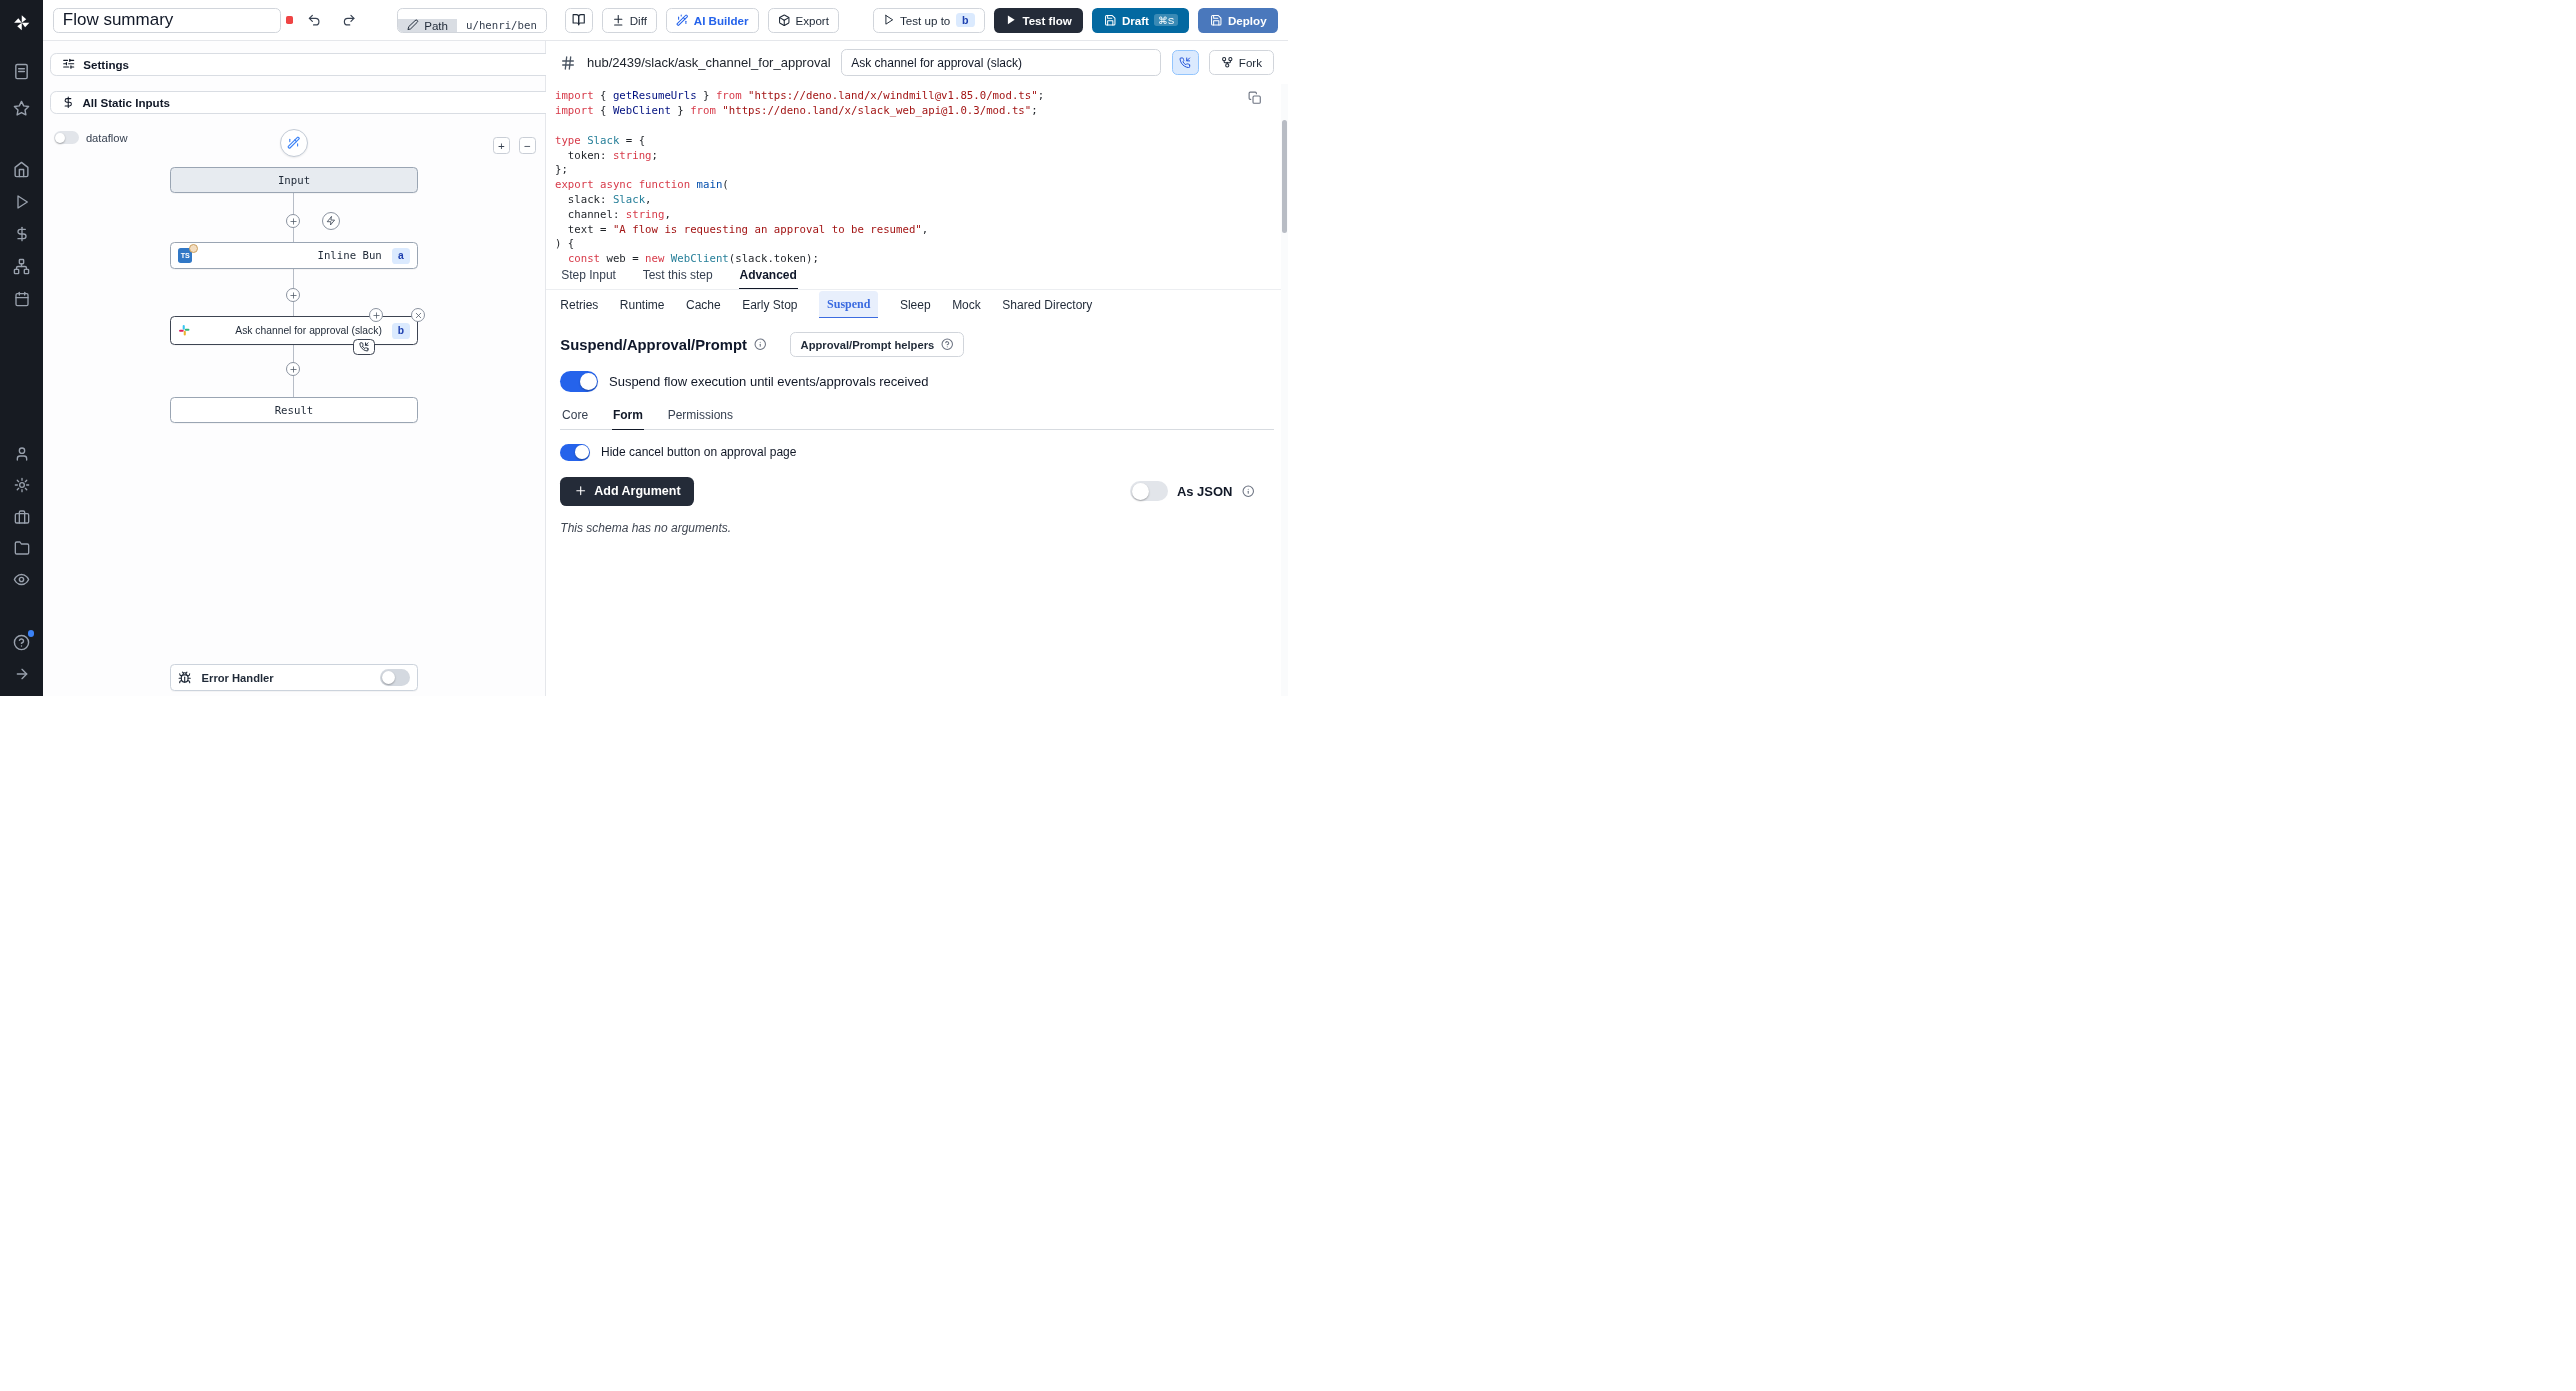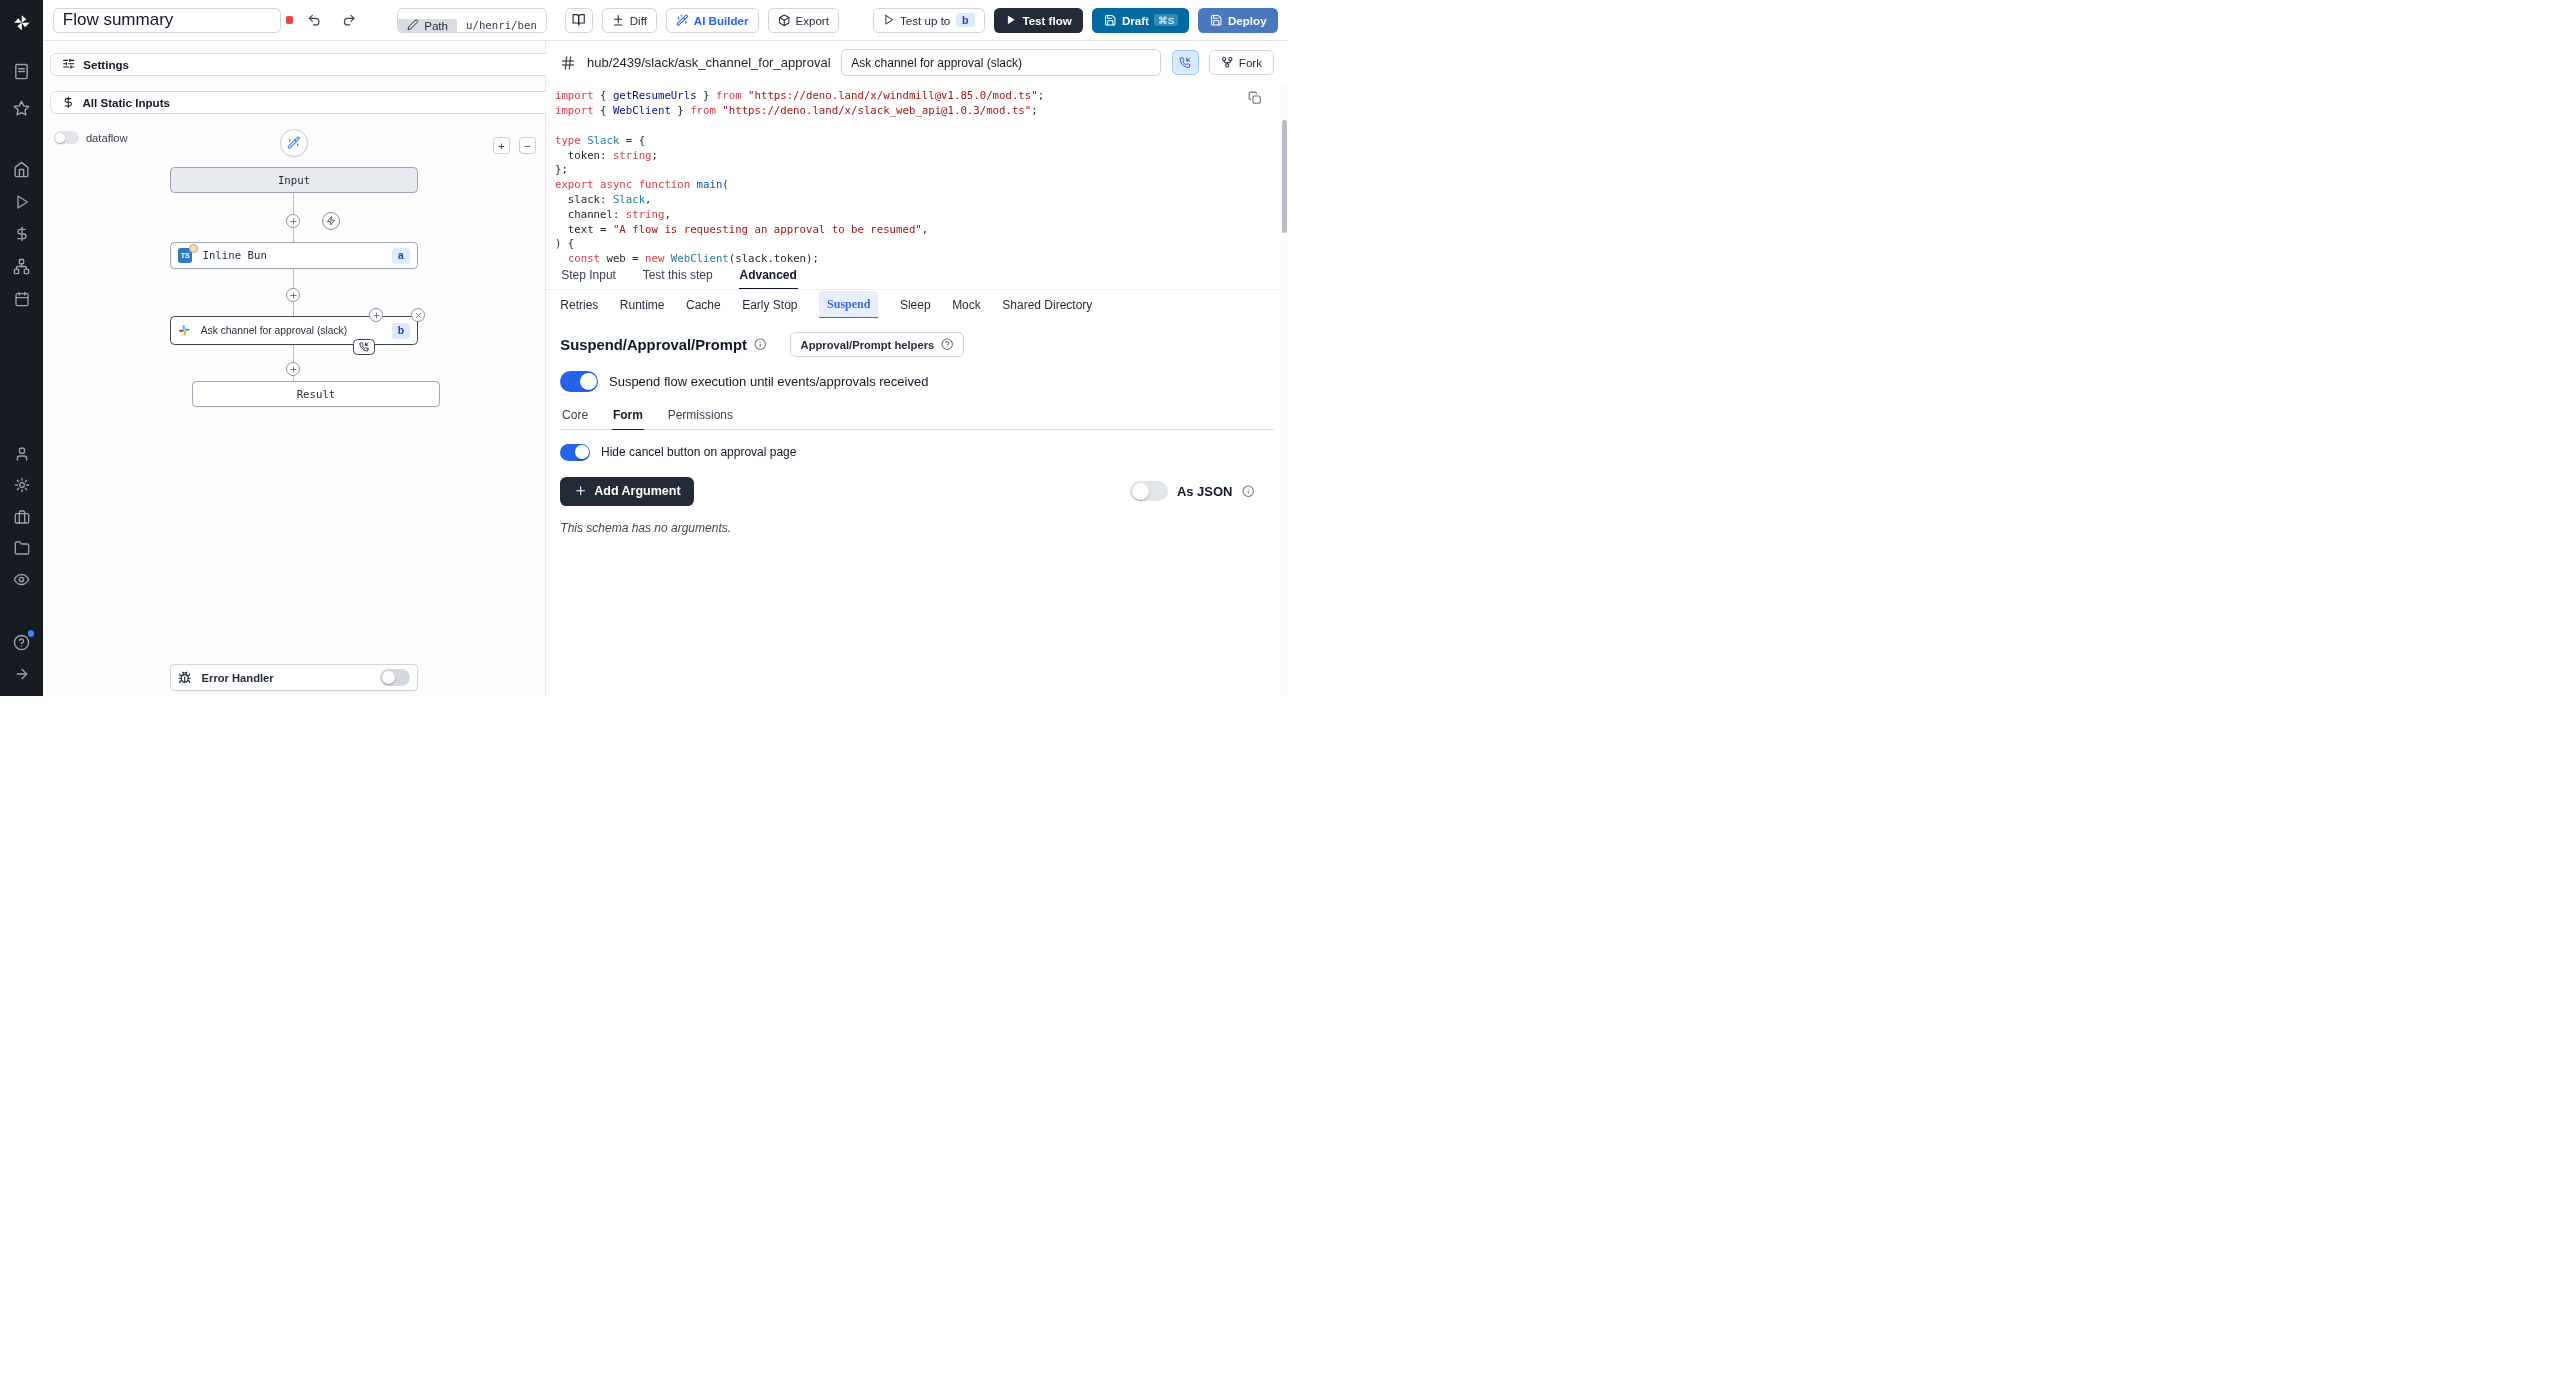--- a/index.html
+++ b/index.html
@@ -43,21 +43,21 @@
   .toggle.on .knob { left:auto; right:1.8px; }
   .toggle.lg { width:38px; height:20.6px; } .toggle.lg .knob { width:17px; height:17px; }
   .toggle.md { width:30px; height:17px; } .toggle.md .knob { width:13.4px; height:13.4px; }
   .toggle.sm { width:25px; height:13.4px; } .toggle.sm .knob { width:9.8px; height:9.8px; }
 
   .graph-line { position:absolute; left:250px; width:0.9px; background:#b7bdc7; }
   .node { position:absolute; left:127px; width:248px; height:26px; background:#fff; border:0.9px solid #9aa5b3; border-radius:4.5px; display:flex; align-items:center; justify-content:center; font-family:"DejaVu Sans Mono",monospace; font-size:10.7px; color:#1f2937; box-shadow:0 0.9px 0.9px rgba(0,0,0,.04); cursor:pointer; }
   .node.gray { background:#e7ebf0; }
   .node.row { justify-content:flex-start; padding:0 7.2px; gap:10px; }
   .node.selected { border:1.8px solid #3d4452; height:29px; }
-  .node-label-c { flex:1; text-align:left; }
+  .node-label-c { flex:1; text-align:right; }
   .node-badge { width:18px; height:16px; background:#dbeafe; color:#1e40af; font-family:"Liberation Sans",sans-serif; font-size:10.3px; font-weight:700; border-radius:3.6px; display:flex; align-items:center; justify-content:center; flex:none; }
   .conn-btn { position:absolute; width:14.3px; height:14.3px; border-radius:50%; background:#fff; border:0.9px solid #8b93a0; color:#4b5563; display:flex; align-items:center; justify-content:center; cursor:pointer; padding:0; }
   .round-btn { position:absolute; width:18px; height:18px; border-radius:50%; background:#fff; border:0.9px solid #8b93a0; color:#374151; display:flex; align-items:center; justify-content:center; cursor:pointer; padding:0; }
   .wand-btn { position:absolute; width:28px; height:28px; border-radius:50%; background:#fff; border:0.9px solid #c3cbd6; color:#3b82f6; display:flex; align-items:center; justify-content:center; cursor:pointer; box-shadow:0 0.9px 1.8px rgba(0,0,0,.08); }
   .zoom-btn { position:absolute; width:17px; height:17px; border-radius:3.6px; border:0.9px solid #c9ced6; background:#fff; color:#374151; font-size:11.6px; line-height:1; display:flex; align-items:center; justify-content:center; cursor:pointer; padding:0; }
   .ts-badge { width:14.3px; height:14.3px; background:#3178c6; color:#fff; font-size:7.2px; font-weight:700; border-radius:2.7px; display:flex; align-items:center; justify-content:center; position:relative; flex:none; font-family:"Liberation Sans",sans-serif; }
   .bun-dot { position:absolute; top:-4.5px; right:-5.4px; width:9px; height:9px; border-radius:50%; background:#f3ddc0; border:0.9px solid #caa05f; }
   .phone-badge { position:absolute; width:21.5px; height:16px; background:#fff; border:1.3px solid #3d4452; border-radius:4.5px; color:#1f2937; display:flex; align-items:center; justify-content:center; }
   .dataflow-row { position:absolute; top:90px; left:10.7px; display:flex; align-items:center; gap:7.2px; font-size:11.2px; color:#374151; }
 
@@ -401,21 +401,21 @@
           </svg>
       </div>
 
       <button class="conn-btn" style="top:321px;left:243px;">
         <svg class="ic" width="9" height="9" viewBox="0 0 24 24">
             <path d="M5 12h14"></path>
             <path d="M12 5v14"></path>
           </svg>
       </button>
 
-      <div class="node" style="top:340px;margin-left:22px;">
+      <div class="node" style="top:356px;">
         <span>Result</span>
       </div>
 
       <div class="node row" style="top:623px;height:27px;border-color:#ccd3dc;font-family:'Liberation Sans',sans-serif;font-size:11.2px;font-weight:600;">
         <svg class="ic" width="13.4" height="13.4" viewBox="0 0 24 24">
             <path d="m8 2 1.88 1.88"></path>
             <path d="M14.12 3.88 16 2"></path>
             <path d="M9 7.13v-1a3 3 0 1 1 6 0v1"></path>
             <path d="M18 11a4 4 0 0 0-4-4h-4a4 4 0 0 0-4 4v3a6 6 0 0 0 12 0z"></path>
             <path d="M12 20v-9"></path>

